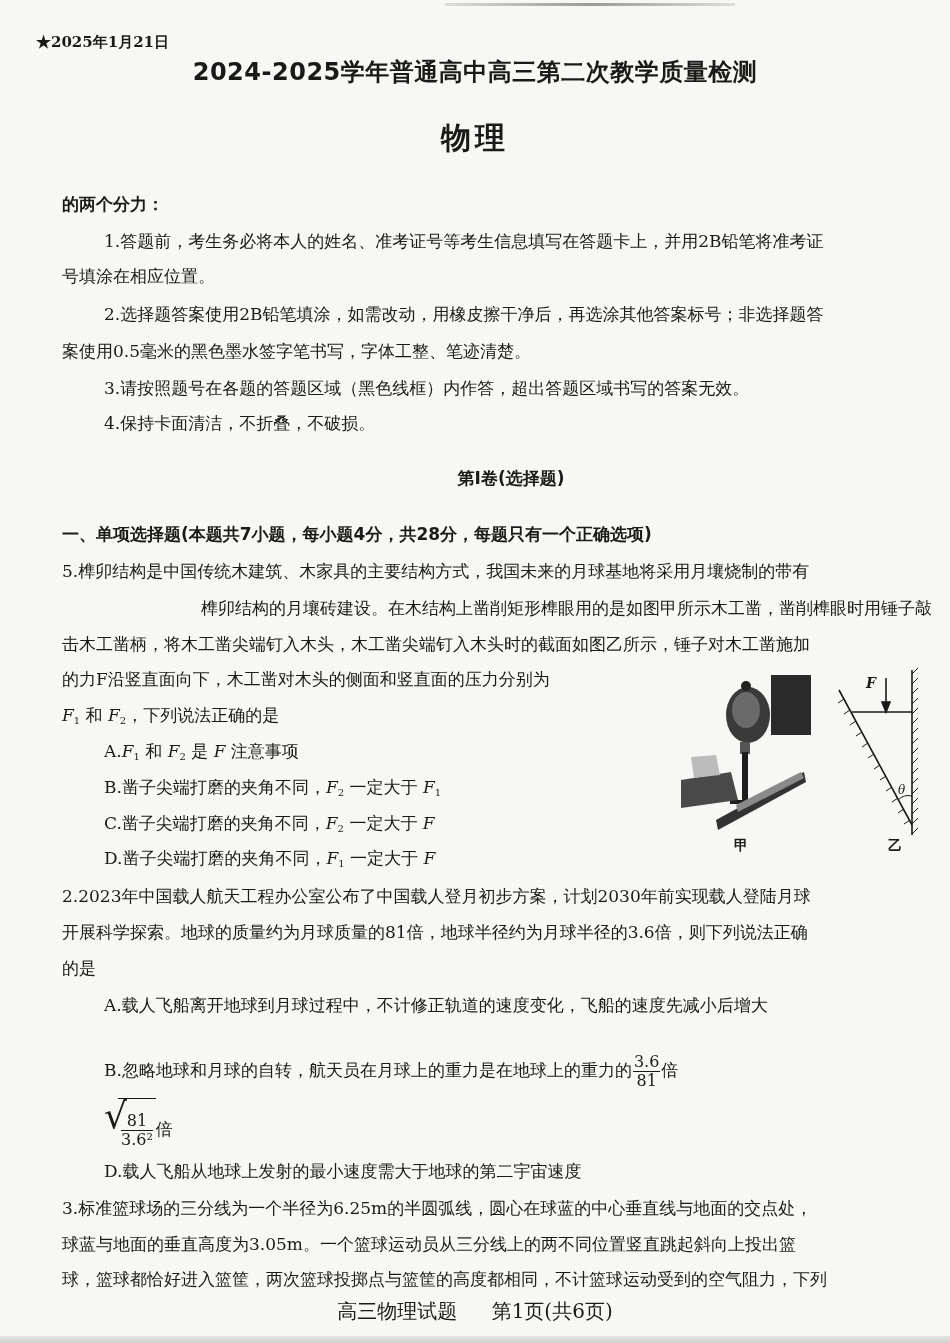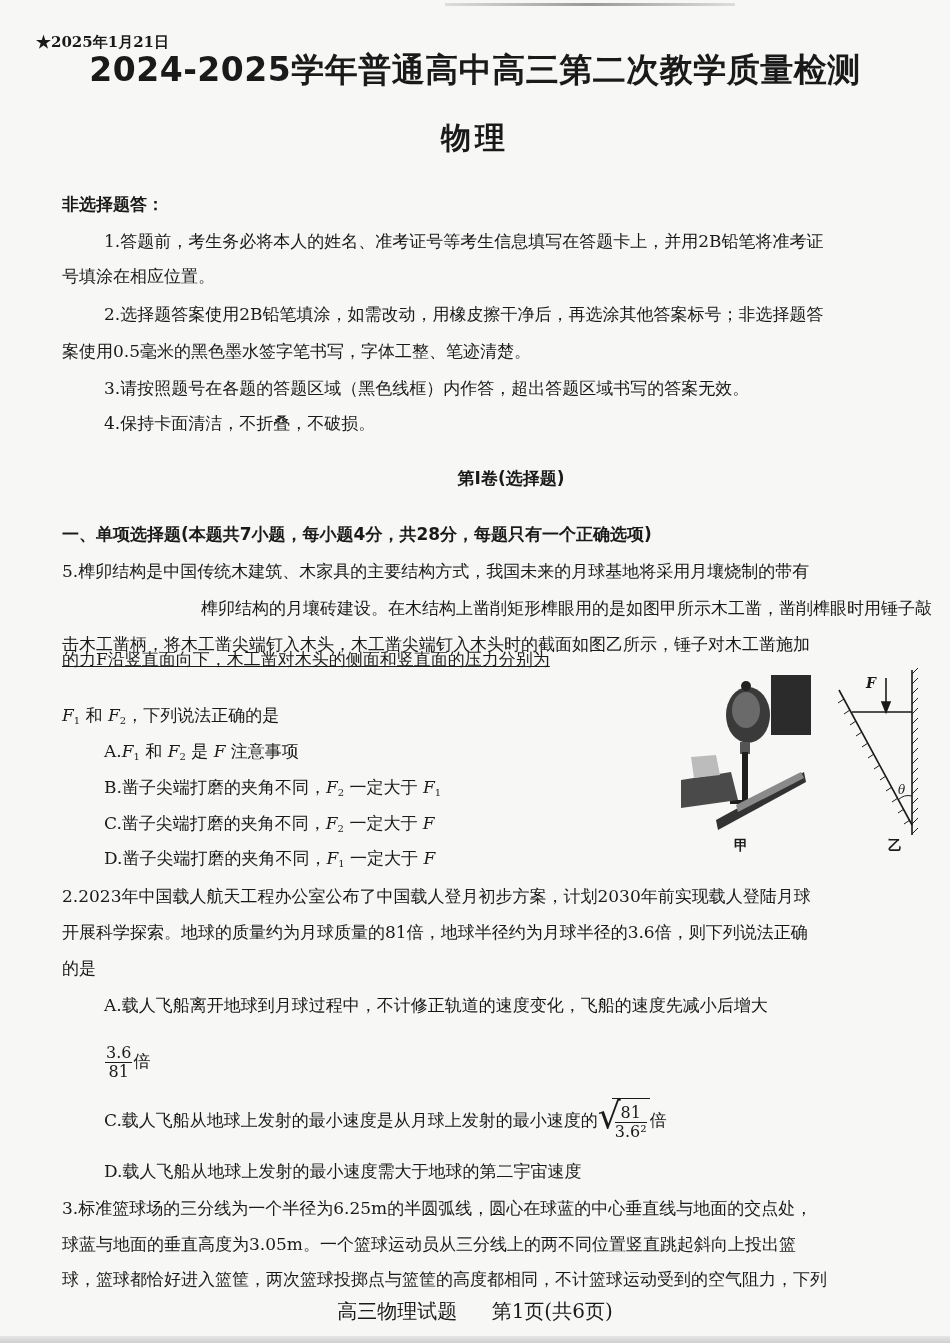--- a/index.html
+++ b/index.html
@@ -12,41 +12,41 @@
   }
   .topline {
     position: absolute; left: 445px; top: 3px; width: 290px; height: 3px;
     background: linear-gradient(90deg, #ddd, #999, #ddd);
   }
   .date {
     position: absolute; left: 36px; top: 33px;
     font-size: 15px; font-weight: bold;
   }
   .title {
-    position: absolute; left: 0; top: 48px; width: 950px; text-align: center;
+    position: absolute; left: 0; top: 56px; width: 950px; text-align: center;
     font-family: "DejaVu Sans", "Liberation Sans", sans-serif;
-    font-size: 33px; font-weight: bold; letter-spacing: 0.5px;
+    font-size: 24px; font-weight: bold; letter-spacing: 0.5px;
   }
   .subject {
     position: absolute; left: 0; top: 118px; width: 950px; text-align: center;
     font-family: "DejaVu Sans", "Liberation Sans", sans-serif;
     font-size: 30px; font-weight: bold; letter-spacing: 4px;
   }
   .line {
     position: absolute; left: 62px; width: 870px;
     font-size: 17px; line-height: 22px; white-space: nowrap;
   }
   .indent { left: 104px; }
   .bold { font-family: "DejaVu Sans", "Liberation Sans", sans-serif; font-weight: bold; }
   .center { left: 0; width: 950px; text-align: center; margin-left: 36px; }
   i { font-style: italic; }
   sub { font-size: 10px; vertical-align: -3px; }
   .frac {
     display: inline-block; vertical-align: middle; text-align: center;
-    font-size: 16px; line-height: 18px; margin: 4px 1px;
+    font-size: 16px; line-height: 18px; margin: 13px 1px;
   }
   .frac .num { display: block; border-bottom: 1.5px solid #1a1a1a; padding: 0 1px; }
   .frac .den { display: block; }
   .sqrt {
     display: inline-block; vertical-align: middle; position: relative;
     padding-left: 14px;
   }
   .sqrt .radical {
     position: absolute; left: 0; top: -2px; font-size: 36px; line-height: 40px;
     font-family: "DejaVu Sans", sans-serif; font-weight: normal;
@@ -67,35 +67,35 @@
 </style>
 </head>
 <body>
 
 <div class="topline"></div>
 
 <div class="date">★2025年1月21日</div>
 <div class="title">2024-2025学年普通高中高三第二次教学质量检测</div>
 <div class="subject">物理</div>
 
-<div class="line bold" style="top:193px;">非选择题答：</div>
+<div class="line bold" style="top:193px;">的两个分力：</div>
 <div class="line indent" style="top:230px;">1.答题前，考生务必将本人的姓名、准考证号等考生信息填写在答题卡上，并用2B铅笔将准考证</div>
 <div class="line" style="top:265px;">号填涂在相应位置。</div>
 <div class="line indent" style="top:303px;">2.选择题答案使用2B铅笔填涂，如需改动，用橡皮擦干净后，再选涂其他答案标号；非选择题答</div>
 <div class="line" style="top:340px;">案使用0.5毫米的黑色墨水签字笔书写，字体工整、笔迹清楚。</div>
 <div class="line indent" style="top:377px;">3.请按照题号在各题的答题区域（黑色线框）内作答，超出答题区域书写的答案无效。</div>
 <div class="line indent" style="top:412px;">4.保持卡面清洁，不折叠，不破损。</div>
 
 <div class="line bold center" style="top:467px;">第Ⅰ卷(选择题)</div>
 <div class="line bold" style="top:523px;">一、单项选择题(本题共7小题，每小题4分，共28分，每题只有一个正确选项)</div>
 
 <div class="line" style="top:560px;">5.榫卯结构是中国传统木建筑、木家具的主要结构方式，我国未来的月球基地将采用月壤烧制的带有</div>
 <div class="line" style="top:597px;text-align:right;">榫卯结构的月壤砖建设。在木结构上凿削矩形榫眼用的是如图甲所示木工凿，凿削榫眼时用锤子敲</div>
 <div class="line" style="top:633px;">击木工凿柄，将木工凿尖端钉入木头，木工凿尖端钉入木头时的截面如图乙所示，锤子对木工凿施加</div>
-<div class="line" style="top:648px; width:600px;text-decoration:underline;">的力F沿竖直面向下，木工凿对木头的侧面和竖直面的压力分别为</div>
+<div class="line" style="top:668px; width:600px;">的力F沿竖直面向下，木工凿对木头的侧面和竖直面的压力分别为</div>
 <div class="line" style="top:704px; width:600px;">
   <i>F</i><sub>1</sub>
   <span>和</span>
   <i>F</i><sub>2</sub><span>，下列说法正确的是</span>
 </div>
 
 <div class="line indent" style="top:740px; width:560px;">
   <span>A.</span><i>F</i><sub>1</sub>
   <span>和</span>
   <i>F</i><sub>2</sub>
@@ -182,24 +182,24 @@
     <text x="58" y="190" font-size="14" font-weight="bold" fill="#1a1a1a" font-family="DejaVu Sans, sans-serif">甲</text>
     <text x="212" y="190" font-size="14" font-weight="bold" fill="#1a1a1a" font-family="DejaVu Sans, sans-serif">乙</text>
   </svg>
 </div>
 
 <div class="line" style="top:885px;">2.2023年中国载人航天工程办公室公布了中国载人登月初步方案，计划2030年前实现载人登陆月球</div>
 <div class="line" style="top:921px;">开展科学探索。地球的质量约为月球质量的81倍，地球半径约为月球半径的3.6倍，则下列说法正确</div>
 <div class="line" style="top:957px;">的是</div>
 <div class="line indent" style="top:994px;">A.载人飞船离开地球到月球过程中，不计修正轨道的速度变化，飞船的速度先减小后增大</div>
 <div class="line indent" style="top:1040px; line-height:40px;">
-  <span class="frac"><span class="num">3.6</span><span class="den">81</span></span><span>倍</span>
+  <span>B.忽略地球和月球的自转，航天员在月球上的重力是在地球上的重力的</span><span class="frac"><span class="num">3.6</span><span class="den">81</span></span><span>倍</span>
 </div>
 <div class="line indent" style="top:1098px; line-height:44px;">
-  <span>C.载人飞船从地球上发射的最小速度是从月球上发射的最小速度的</span><span class="sqrt"><span class="radical">√</span><span class="body"><span class="frac"><span class="num">81</span><span class="den">3.6²</span></span></span></span><span>倍</span>
+  <span class="sqrt"><span class="radical">√</span><span class="body"><span class="frac"><span class="num">81</span><span class="den">3.6²</span></span></span></span><span>倍</span>
 </div>
 <div class="line indent" style="top:1160px;">D.载人飞船从地球上发射的最小速度需大于地球的第二宇宙速度</div>
 
 <div class="line" style="top:1197px;">3.标准篮球场的三分线为一个半径为6.25m的半圆弧线，圆心在球蓝的中心垂直线与地面的交点处，</div>
 <div class="line" style="top:1233px;">球蓝与地面的垂直高度为3.05m。一个篮球运动员从三分线上的两不同位置竖直跳起斜向上投出篮</div>
 <div class="line" style="top:1268px;">球，篮球都恰好进入篮筐，两次篮球投掷点与篮筐的高度都相同，不计篮球运动受到的空气阻力，下列</div>
 
 <div class="footer">
   <span>高三物理试题</span>
   <span>第1页(共6页)</span>

